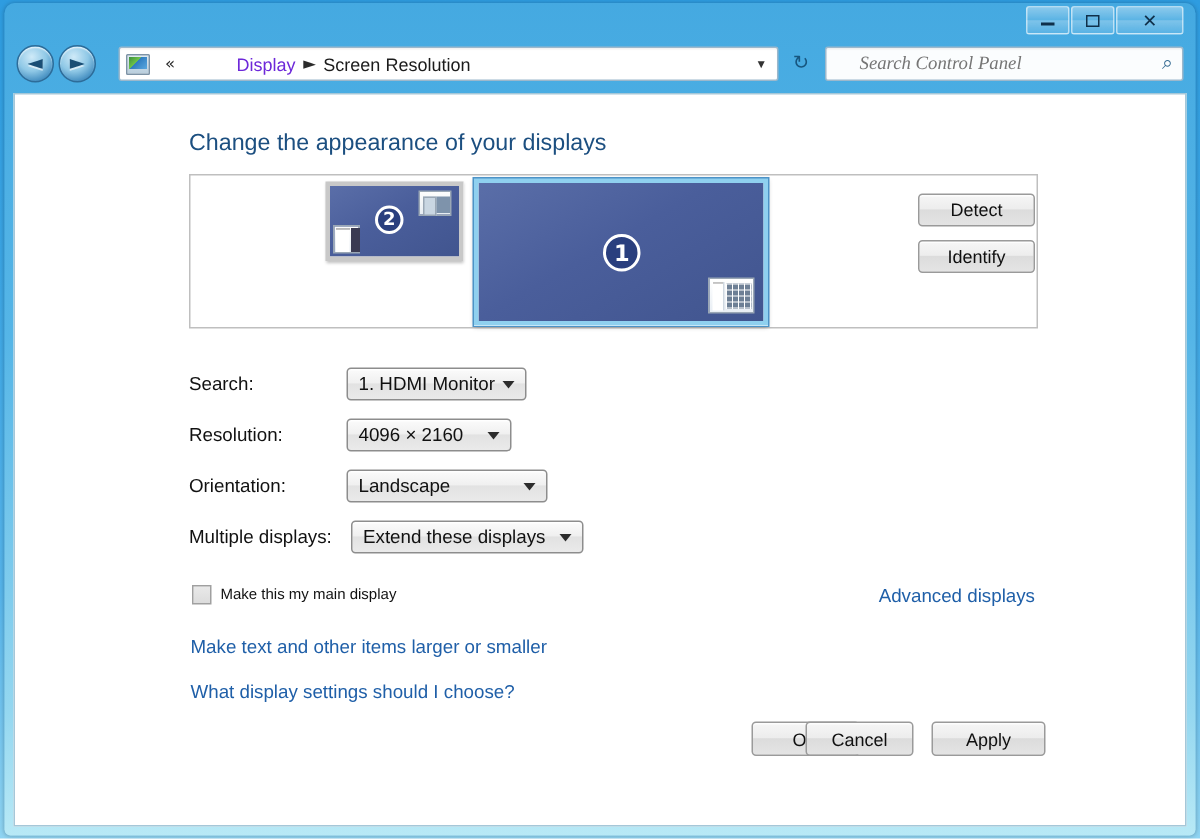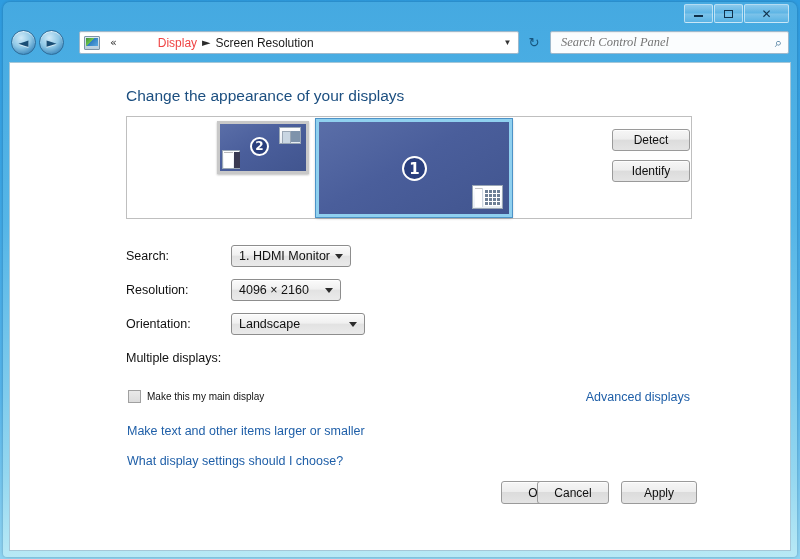--- a/index.html
+++ b/index.html
@@ -100,21 +100,21 @@
     border: 1px solid #7d93a6;
     border-radius: 1px;
     flex: 0 0 auto;
   }
   #crumb-icon::after{
     content:""; position:absolute; left:1px; top:1px; right:1px; bottom:3px;
     background: linear-gradient(135deg, #3b8f3b 0%, #6cc24a 40%, #2f7bbf 41%, #5aa8e0 100%);
   }
   .crumb-sep { color:#2b2b2b; font-size: 11px; margin: 0 5px; font-family:"DejaVu Sans", sans-serif;}
   .crumb-txt { color:#1b1b1b; font-size: 12px; }
-  .crumb-txt.link { color:#ef4444;padding-left:36px; }
+  .crumb-txt.link { color:#6d28d9;padding-left:36px; }
   #crumb-dropdown {
     position:absolute; right: 2px; top:2px; width: 17px; height:17px;
     display:flex; align-items:center; justify-content:center;
     color:#333; font-size:8px;
   }
   #refreshbtn {
     position:absolute; left: 521px; top: 7px;
     width: 20px; height: 19px;
     display:flex; align-items:center; justify-content:center;
     color:#17567f; font-size: 13px;
@@ -129,21 +129,21 @@
     border-radius: 2px;
     display:flex; align-items:center;
     box-shadow: inset 0 1px 1px rgba(0,0,0,0.06);
   }
   #search-input {
     border: none; outline: none; background: transparent;
     font-family: "Liberation Serif", serif;
     font-style: italic;
     font-size: 12.5px;
     color: #6d6d6d;
-    margin-left: 8px;
+    margin-left: 20px;
     width: 200px;
   }
   #search-icon {
     position:absolute; right: 6px; top: 3px;
     color:#3a6f95; font-size: 13px;
     font-family:"DejaVu Sans", sans-serif;
   }
 
   
   #client {
@@ -409,20 +409,24 @@
       <span class="arrow"></span>
     </div>
 
     <div class="form-label" id="label-orientation">Orientation:</div>
     <div class="combo" id="combo-orientation">
       <span class="val">Landscape</span>
       <span class="arrow"></span>
     </div>
 
     <div class="form-label" id="label-multiple">Multiple displays:</div>
+    <div class="combo" id="combo-multiple">
+      <span class="val">Extend these displays</span>
+      <span class="arrow"></span>
+    </div>
 
     <div id="mainmon-row">
       <span id="mainmon-checkbox"></span>
       <span id="mainmon-label">Make this my main display</span>
     </div>
 
     <a class="linktext" id="advanced-settings-link">Advanced displays</a>
 
     <a class="linktext" id="link-what-settings">What display settings should I choose?</a>
     <a class="linktext" id="link-larger-smaller">Make text and other items larger or smaller</a>

